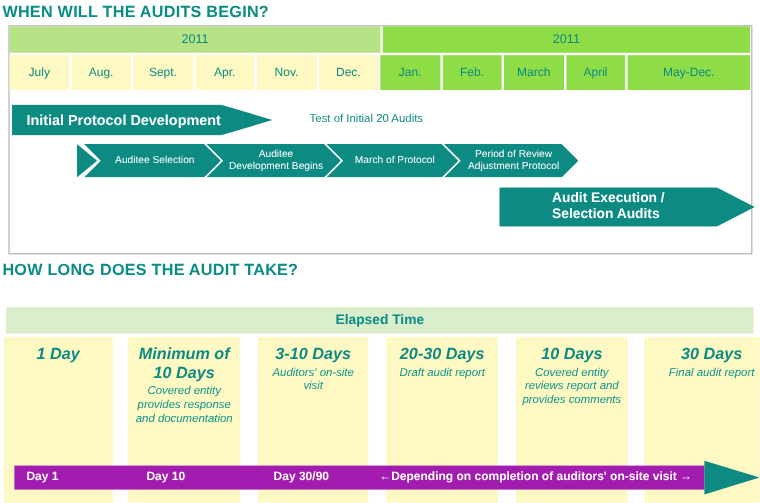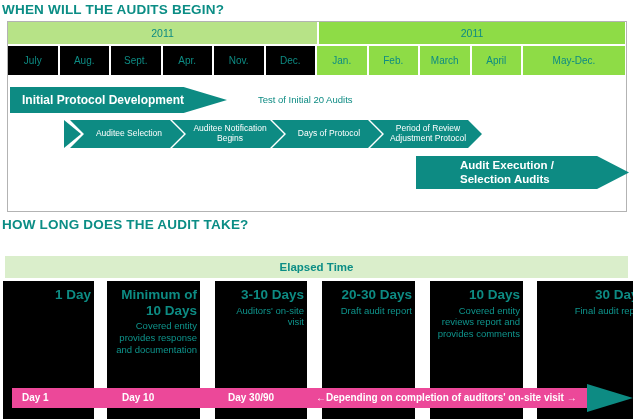--- a/index.html
+++ b/index.html
@@ -18,21 +18,21 @@
   
   #frame { left:7px; top:21px; width:620px; height:191px; border:1px solid #b3b3b3; background:#fff; }
 
   
   #cal-years { left:8px; top:22px; width:617px; height:22px; display:flex; gap:2px; }
   .year-cell { font-size:10.5px; text-align:center; line-height:22px; color:#0d8b83; }
   .year-left  { width:309px; background:#b7e387; }
   .year-right { width:306px; background:#8edc46; }
   #cal-months { left:8px; top:46px; width:617px; height:29px; display:flex; gap:2px; }
   .month-cell { flex:1; font-size:10px; text-align:center; line-height:29px; color:#0d8b83; overflow:hidden; }
-  .m-left  { background:#000000; }
+  .m-left  { background:#fef9c3; }
   .m-right { background:#8edc46; }
   .m-wide  { flex:2.06; }
 
   
   .teal { background:#0d8b83; color:#ffffff; }
   #arrow-initial {
     left:10px; top:87px; width:217px; height:26px;
     clip-path:polygon(0 0, 80% 0, 100% 50%, 80% 100%, 0 100%);
     font-size:12px; font-weight:bold; line-height:26px; padding-left:12px;
   }
@@ -57,31 +57,31 @@
     left:416px; top:156px; width:213px; height:33px;
     clip-path:polygon(0 0, 85% 0, 100% 50%, 85% 100%, 0 100%);
     font-size:11.5px; font-weight:bold; line-height:1.2;
     display:flex; flex-direction:column; justify-content:center; padding-left:44px;
   }
 
   
   #elapsed-band { left:5px; top:256px; width:623px; height:22px; background:#daeecb;
     text-align:center; line-height:22px; font-size:11.5px; font-weight:bold; color:#0b8d85; }
 
-  .phase { top:281px; height:138px; background:#000000; text-align:right; padding:6px 3px 0 3px; }
+  .phase { top:281px; height:138px; background:#fef9c3; text-align:center; padding:6px 3px 0 3px;font-style:italic; }
   .phase .dur  { font-size:13.5px; font-weight:bold; color:#0d8b83; line-height:1.15; }
   .phase .desc { font-size:9.5px; color:#0e948c; line-height:1.25; margin-top:2px; }
   #phase-0 { left:3px;   width:91px; }
   #phase-1 { left:107px; width:93px; }
   #phase-2 { left:215px; width:92px; }
   #phase-3 { left:322px; width:93px; }
   #phase-4 { left:430px; width:93px; }
   #phase-5 { left:537px; width:112px; }
 
-  #day-bar { left:12px; top:388px; width:575px; height:20px; background:#ec4899; z-index:5; }
+  #day-bar { left:12px; top:388px; width:575px; height:20px; background:#a21caf; z-index:5; }
   #day-bar span { position:absolute; top:0; line-height:20px; font-size:10px; font-weight:bold; color:#fff; white-space:nowrap; }
   #day-lbl-0 { left:10px; }
   #day-lbl-1 { left:110px; }
   #day-lbl-2 { left:216px; }
   #day-lbl-3 { left:304px; }
   #day-head { left:587px; top:384px; width:0; height:0; z-index:5;
     border-left:46px solid #0d8b83; border-top:14px solid transparent; border-bottom:14px solid transparent; }
 </style>
 </head>
 <body>
@@ -107,22 +107,22 @@
   <div class="month-cell m-right">March</div>
   <div class="month-cell m-right">April</div>
   <div class="month-cell m-right m-wide">May-Dec.</div>
 </div>
 
 <div class="abs teal" id="arrow-initial">Initial Protocol Development</div>
 <div class="abs" id="note-test20">Test of Initial 20 Audits</div>
 
 <div class="abs" id="chev-lead"></div>
 <div class="abs chev" id="chev-1">Auditee Selection</div>
-<div class="abs chev" id="chev-2">Auditee Notification Begins</div>
-<div class="abs chev" id="chev-3">Days of Protocol</div>
+<div class="abs chev" id="chev-2">Auditee Development Begins</div>
+<div class="abs chev" id="chev-3">March of Protocol</div>
 <div class="abs chev" id="chev-4">Period of Review Adjustment Protocol</div>
 
 <div class="abs teal" id="arrow-exec">
   <span>Audit Execution /</span>
   <span>Selection Audits</span>
 </div>
 
 <div class="abs sec-title" id="title2">HOW LONG DOES THE AUDIT TAKE?</div>
 
 <div class="abs" id="elapsed-band">Elapsed Time</div>

